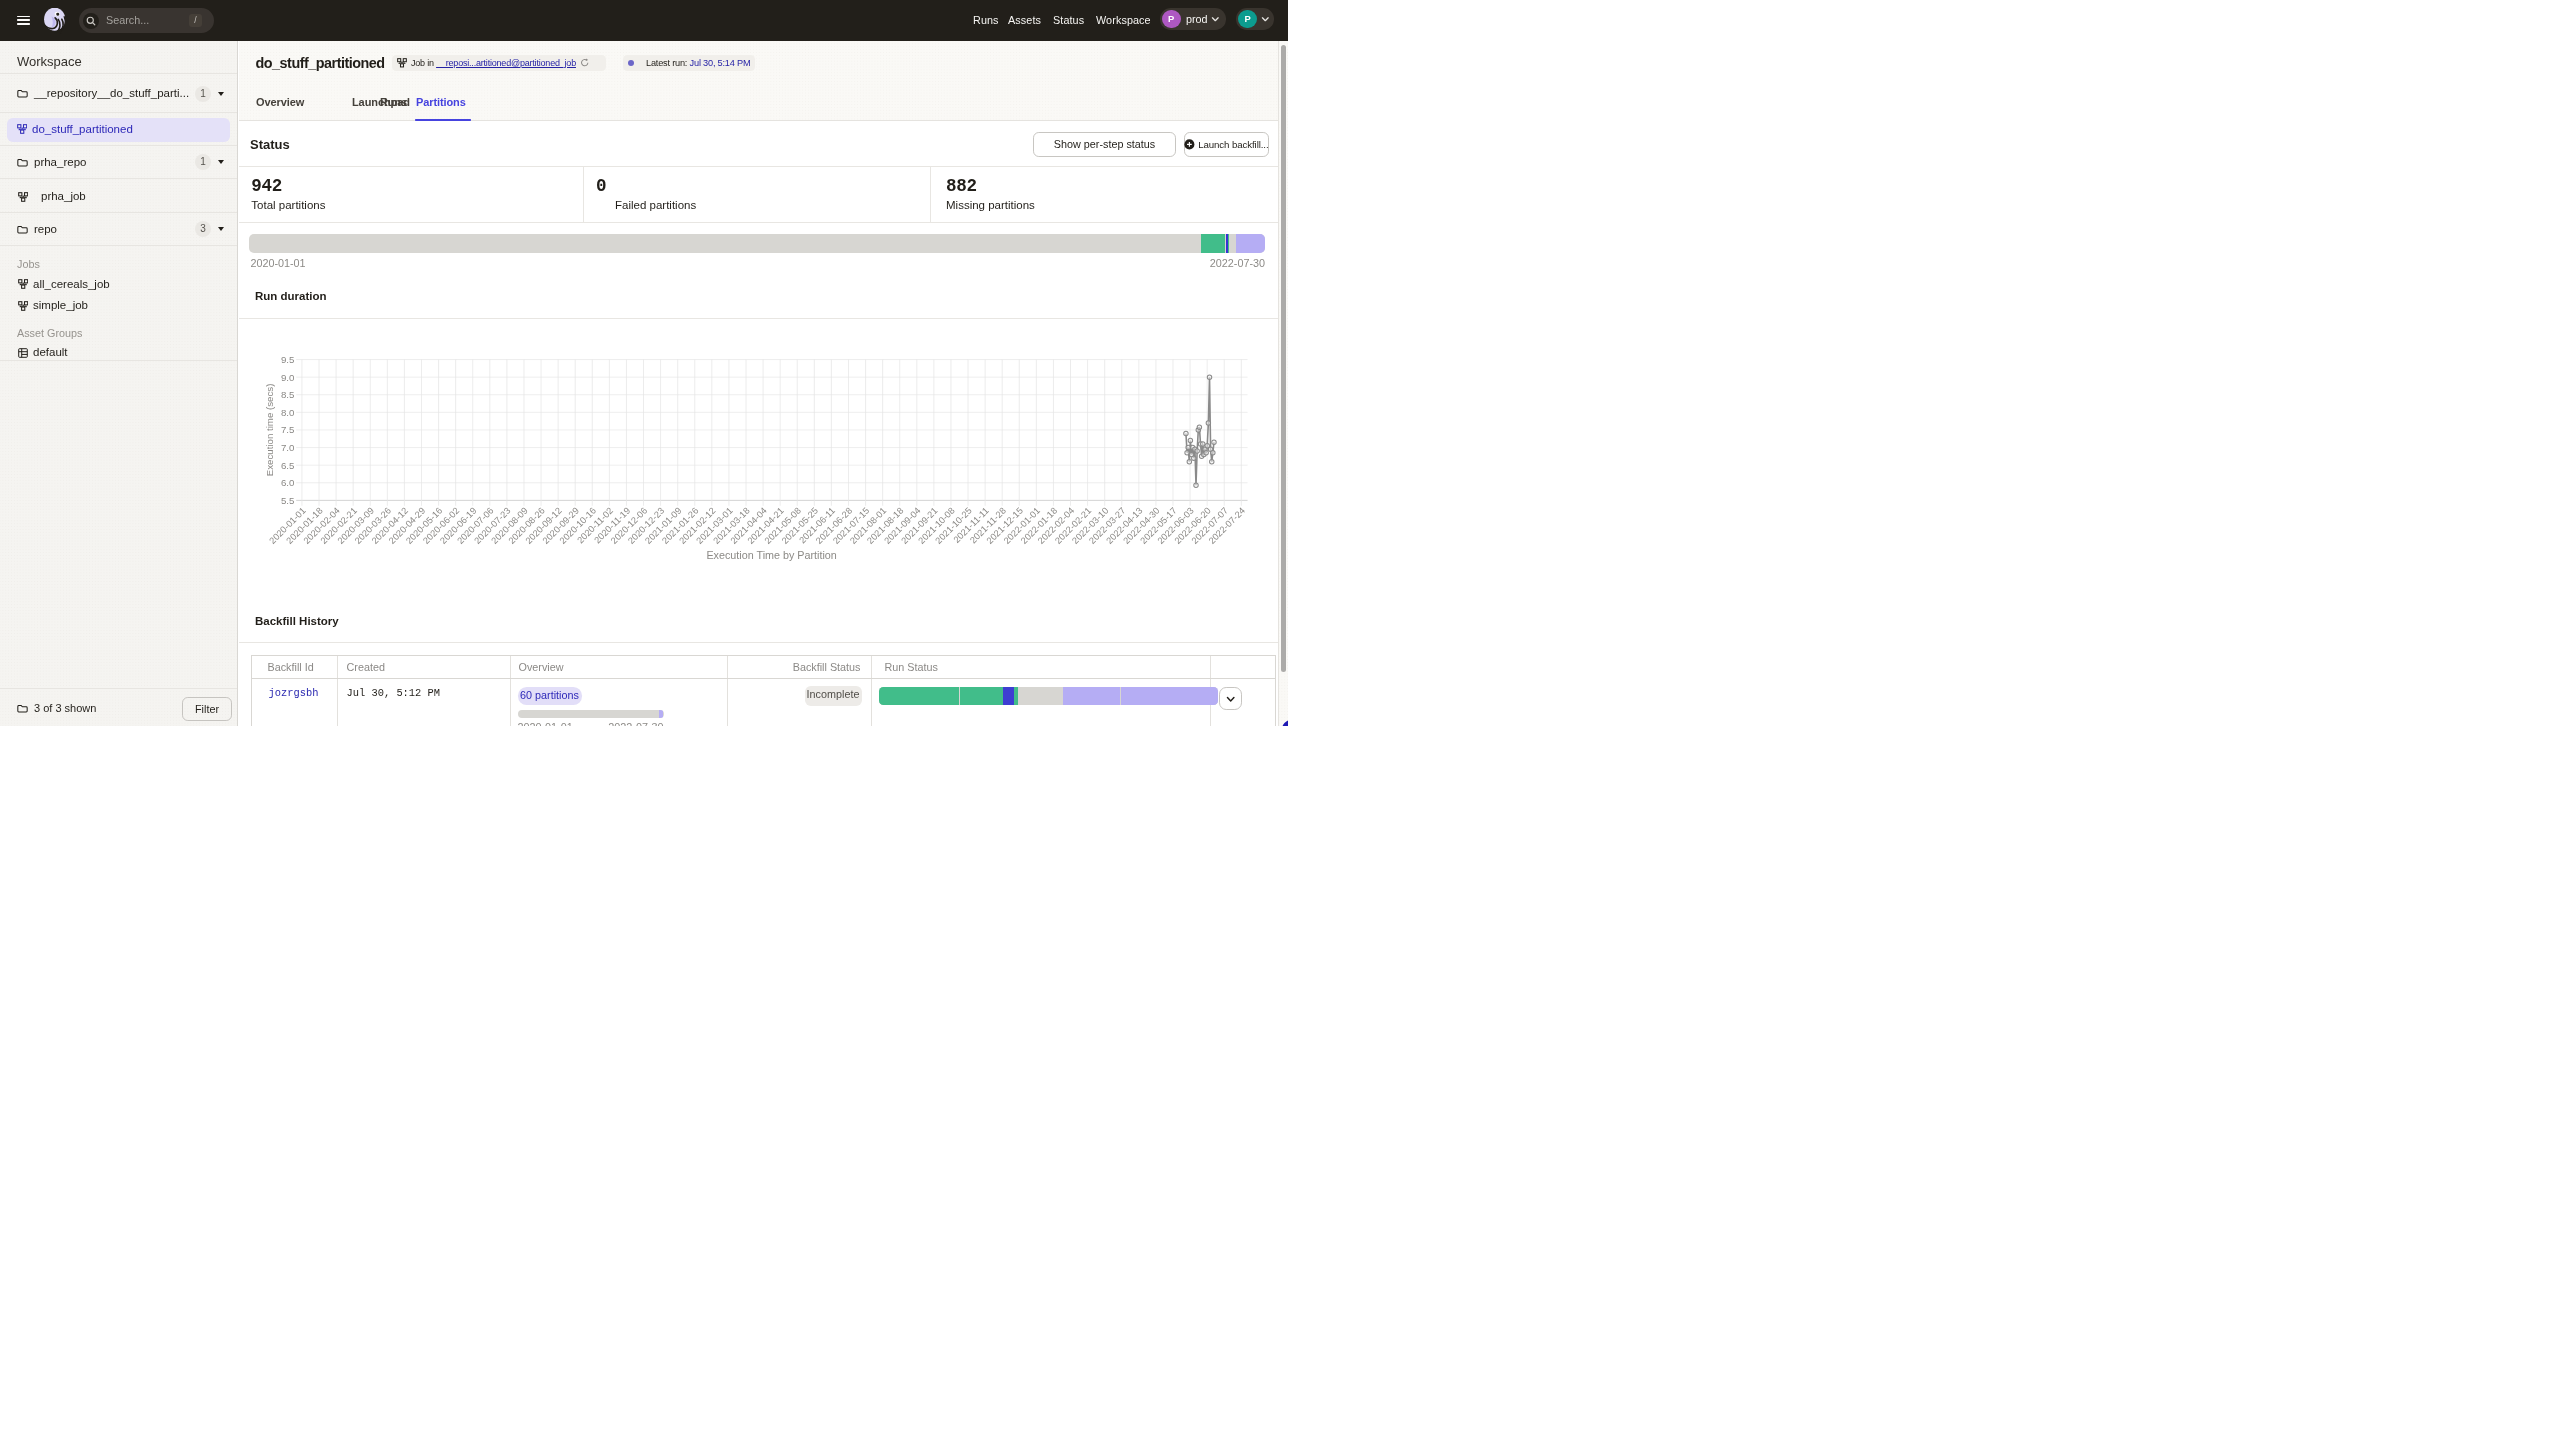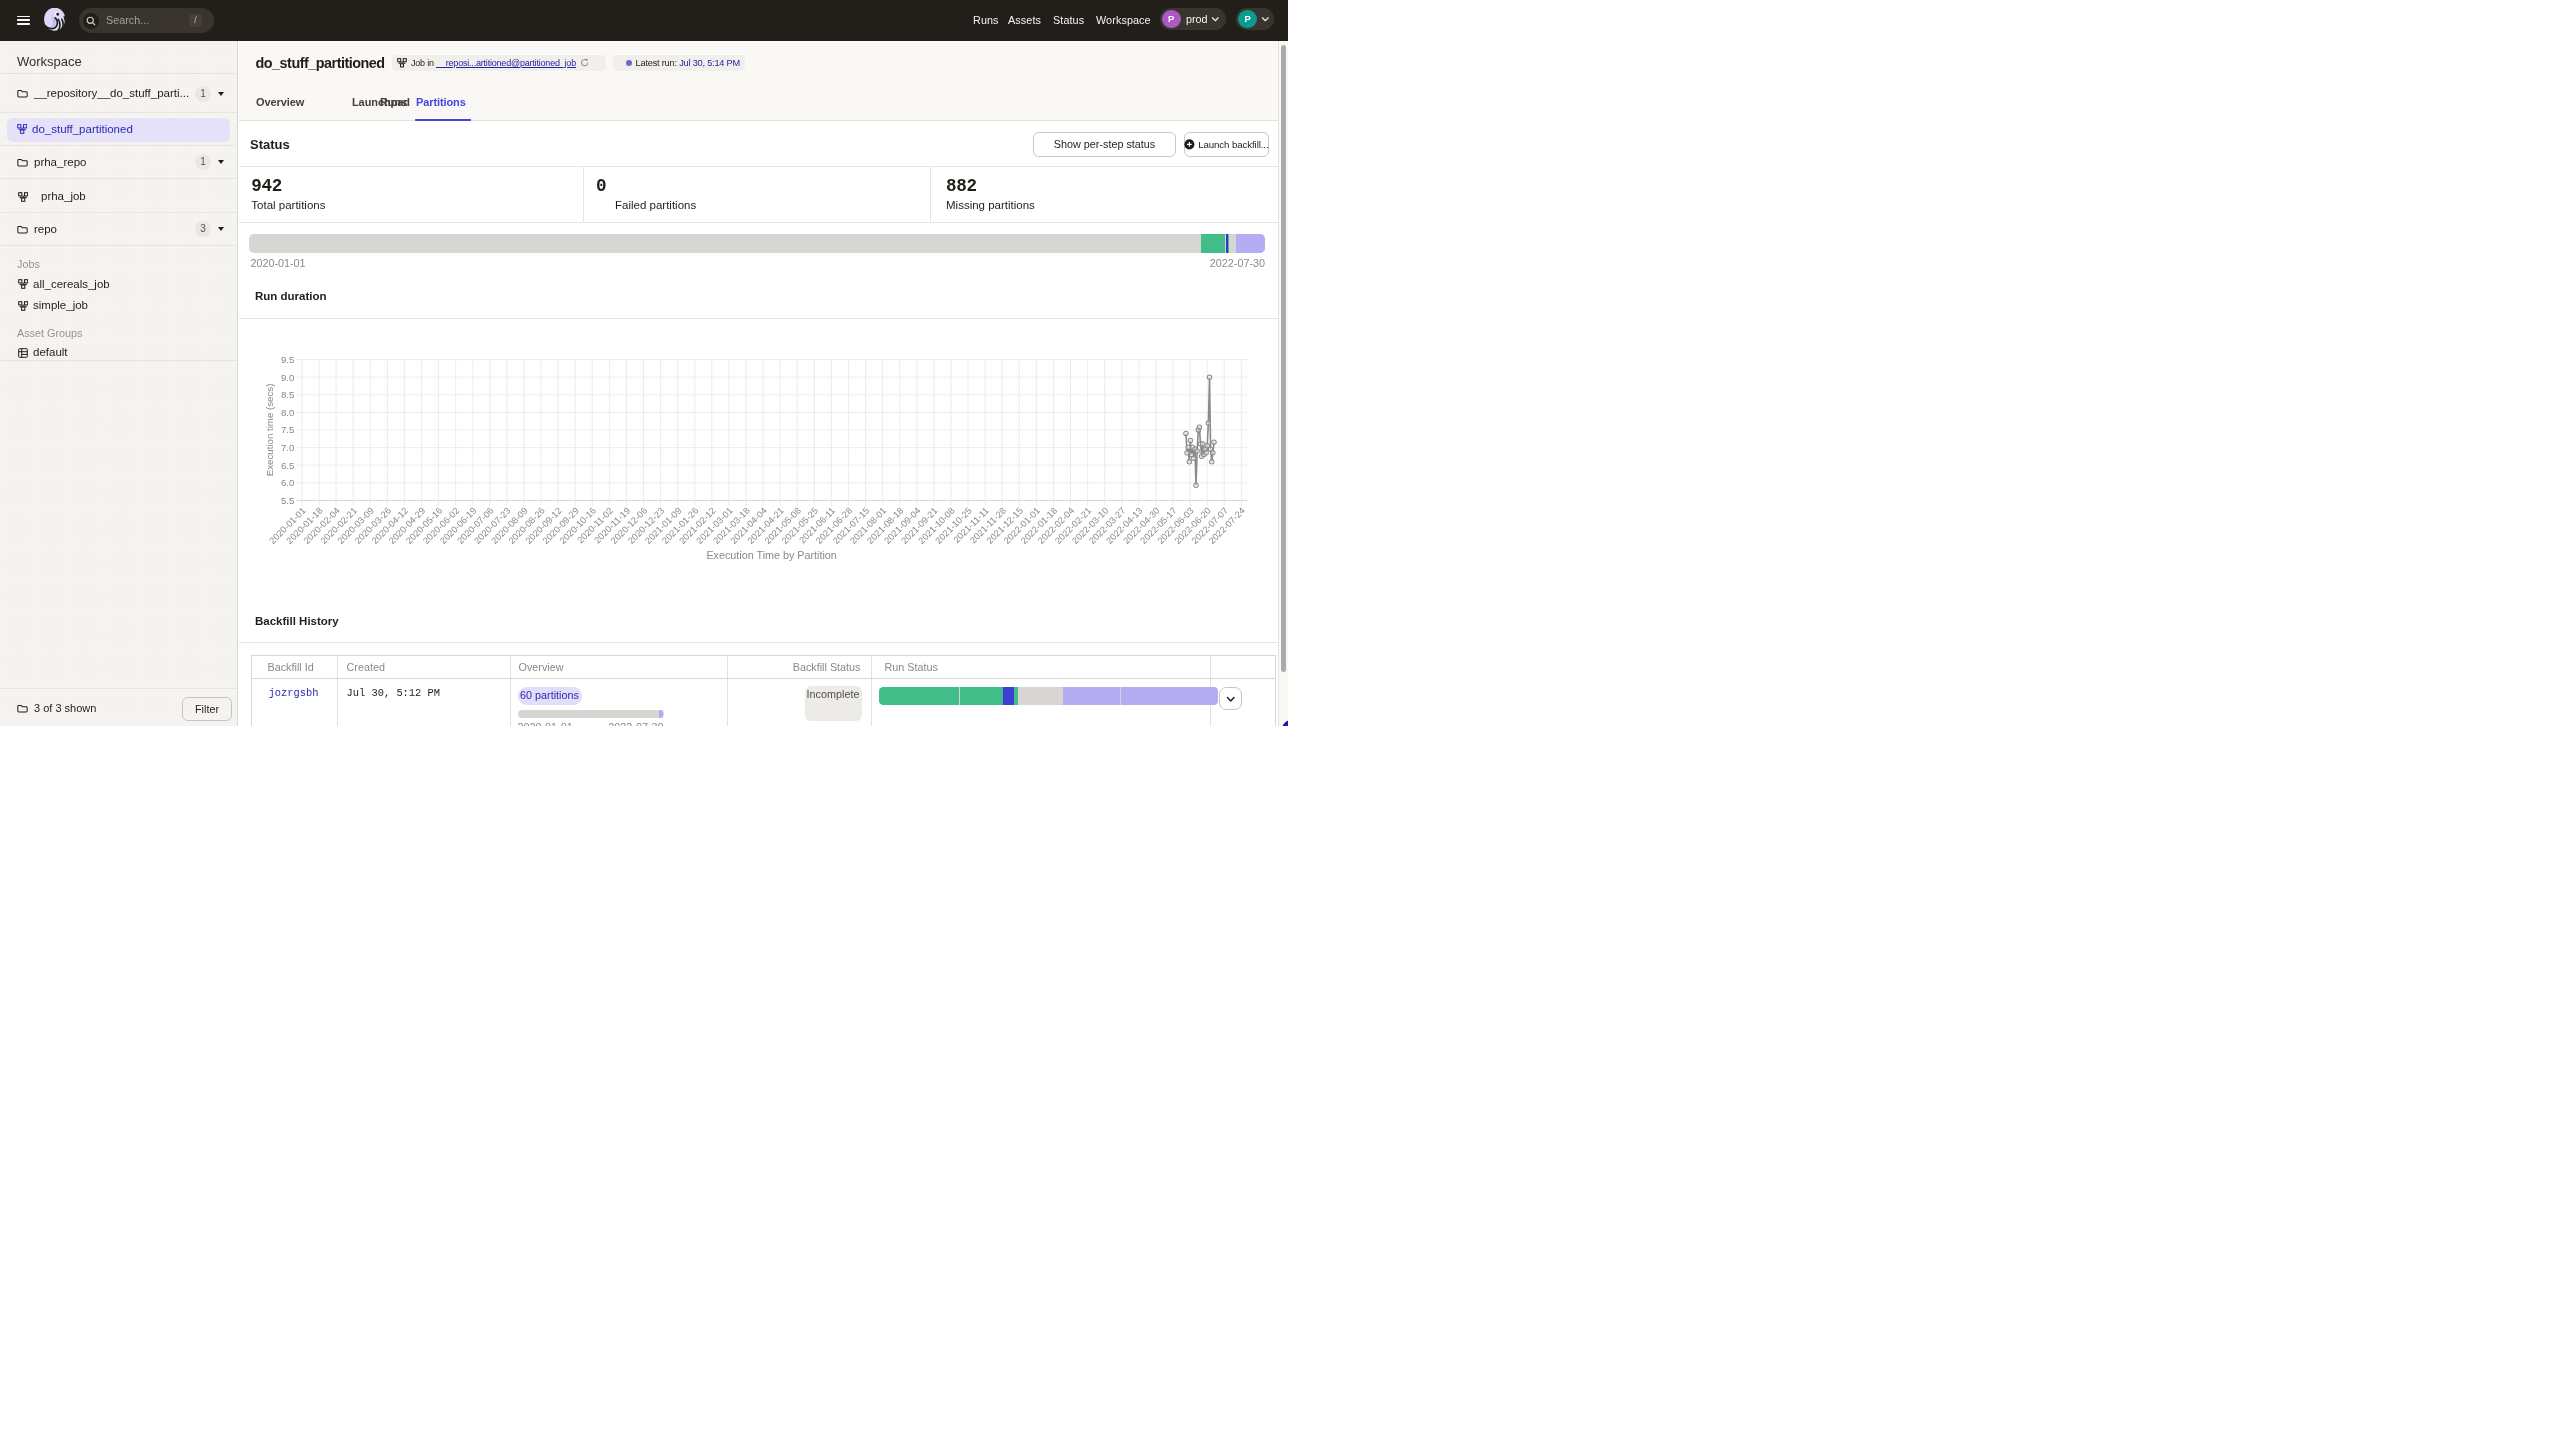--- a/index.html
+++ b/index.html
@@ -199,21 +199,21 @@
             <rect x="9.4" y="1" width="4.6" height="4.6"></rect>
             <rect x="5.2" y="8.8" width="4.6" height="4.6"></rect>
           </g>
         </svg>
     <span style="white-space:nowrap;">Job in <span style="color:#2623A6; text-decoration:underline;">__reposi...artitioned@partitioned_job</span></span>
     <svg width="9.4" height="9.4" viewBox="0 0 14 14">
           <path d="M11.7 7 A4.7 4.7 0 1 1 9.8 3.2" fill="none" stroke="#8A8885" stroke-width="1.5"></path>
           <path d="M9.2 0.8 L12.2 3.1 L8.8 4.6 Z" fill="#8A8885"></path>
         </svg>
   </div>
-  <div class="hpill" style="left:374px; width:132px; padding:0 5px; gap:4px; font-size:9.2px; letter-spacing:-0.2px;justify-content:flex-end;">
+  <div class="hpill" style="left:384px; width:132px; padding:0 5px; gap:12px; font-size:9.2px; letter-spacing:-0.2px;">
     <span style="width:6px; height:6px; border-radius:50%; background:#6B66C8; display:inline-block;"></span>
     <span style="white-space:nowrap;">Latest run: <span style="color:#2623A6;">Jul 30, 5:14 PM</span></span>
   </div>
   <div class="tab" style="left:17px;">Overview</div>
   <div class="tab" style="left:75px;margin-left:38px;">Launchpad</div>
   <div class="tab" style="left:141px;">Runs</div>
   <div class="tab" style="left:177px; color:#4643DF;">Partitions</div>
   <div id="tabline"></div>
   <div class="h2" style="position:absolute; left:11px; top:96px;">Status</div>
   <div class="btn" style="left:794px; top:91px; width:143px;">Show per-step status</div>
@@ -420,21 +420,21 @@
       <div class="th" style="left:475px; width:134px; text-align:right;">Backfill Status</div>
       <div class="th" style="left:633px;">Run Status</div>
       <div class="abs mono" style="left:17px; top:31px; font-size:10.4px; color:#2A28B0;">jozrgsbh</div>
       <div class="abs mono" style="left:95px; top:31px; font-size:10.4px; color:#211E19;">Jul 30, 5:12 PM</div>
       <div class="abs" style="left:266px; top:31px; width:64px; height:17.6px; border-radius:8.6px; background:#E2DEF8; color:#2D28B8; font-size:10.8px; text-align:center; line-height:17.6px;">60 partitions</div>
       <div class="abs" style="left:266px; top:54px; width:146px; height:8px; border-radius:4px; background:#D7D6D2; overflow:hidden;">
       <div class="abs" style="left:141px; top:0; width:4.2px; height:8px; background:#B5ADF4;"></div>
         </div>
       <div class="abs graylab" style="left:266px; top:65px;">2020-01-01</div>
       <div class="abs graylab" style="left:340px; top:65px; width:72px; text-align:right;">2022-07-30</div>
-      <div class="abs" style="left:553px; top:30px; width:57px; height:35px; border-radius:5.8px; background:#EDEBE8; color:#514E49; font-size:10.8px; text-align:center; line-height:17.6px;">Incomplete</div>
+      <div class="abs" style="left:553px; top:30px; width:57px; height:20px; border-radius:5.8px; background:#EDEBE8; color:#514E49; font-size:10.8px; text-align:center; line-height:17.6px;">Incomplete</div>
       <div class="abs" style="left:627px; top:31px; width:339px; height:17.6px; border-radius:4.3px; overflow:hidden; background:#D7D6D2;">
       <div class="abs" style="left:0; width:80px; height:17.6px; background:#41BD8A;"></div>
       <div class="abs" style="left:81px; width:43px; height:17.6px; background:#41BD8A;"></div>
       <div class="abs" style="left:124px; width:11.4px; height:17.6px; background:#3E3ED2;"></div>
       <div class="abs" style="left:135px; width:4px; height:17.6px; background:#41BD8A;"></div>
       <div class="abs" style="left:184px; width:57px; height:17.6px; background:#B5ADF4;"></div>
       <div class="abs" style="left:242px; width:97px; height:17.6px; background:#B5ADF4;"></div>
     </div>
       <div class="abs" style="left:967px; top:31px; width:23px; height:23px; border:0.7px solid #C7C5C1; border-radius:7.2px; background:#fff;">
       <svg style="position:absolute; left:6.5px; top:8px;" width="9.4" height="7.2" viewBox="0 0 13 10">

